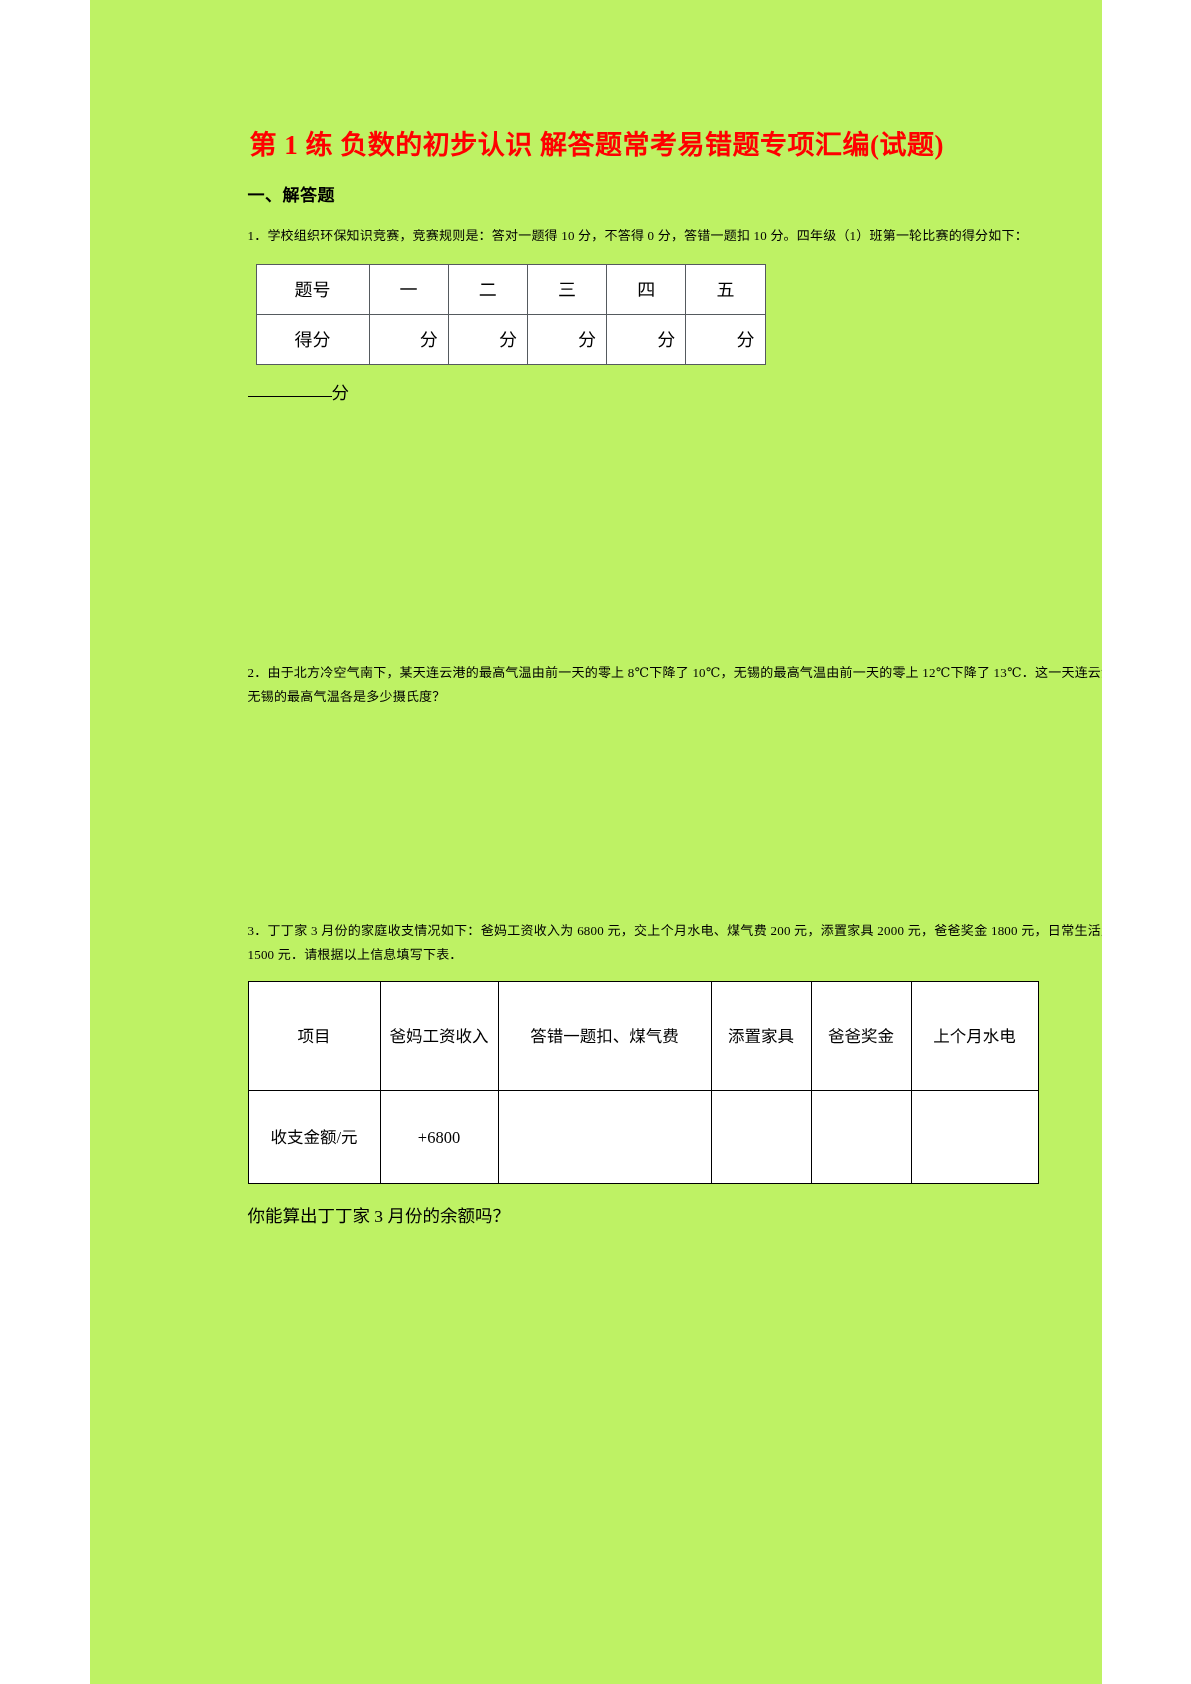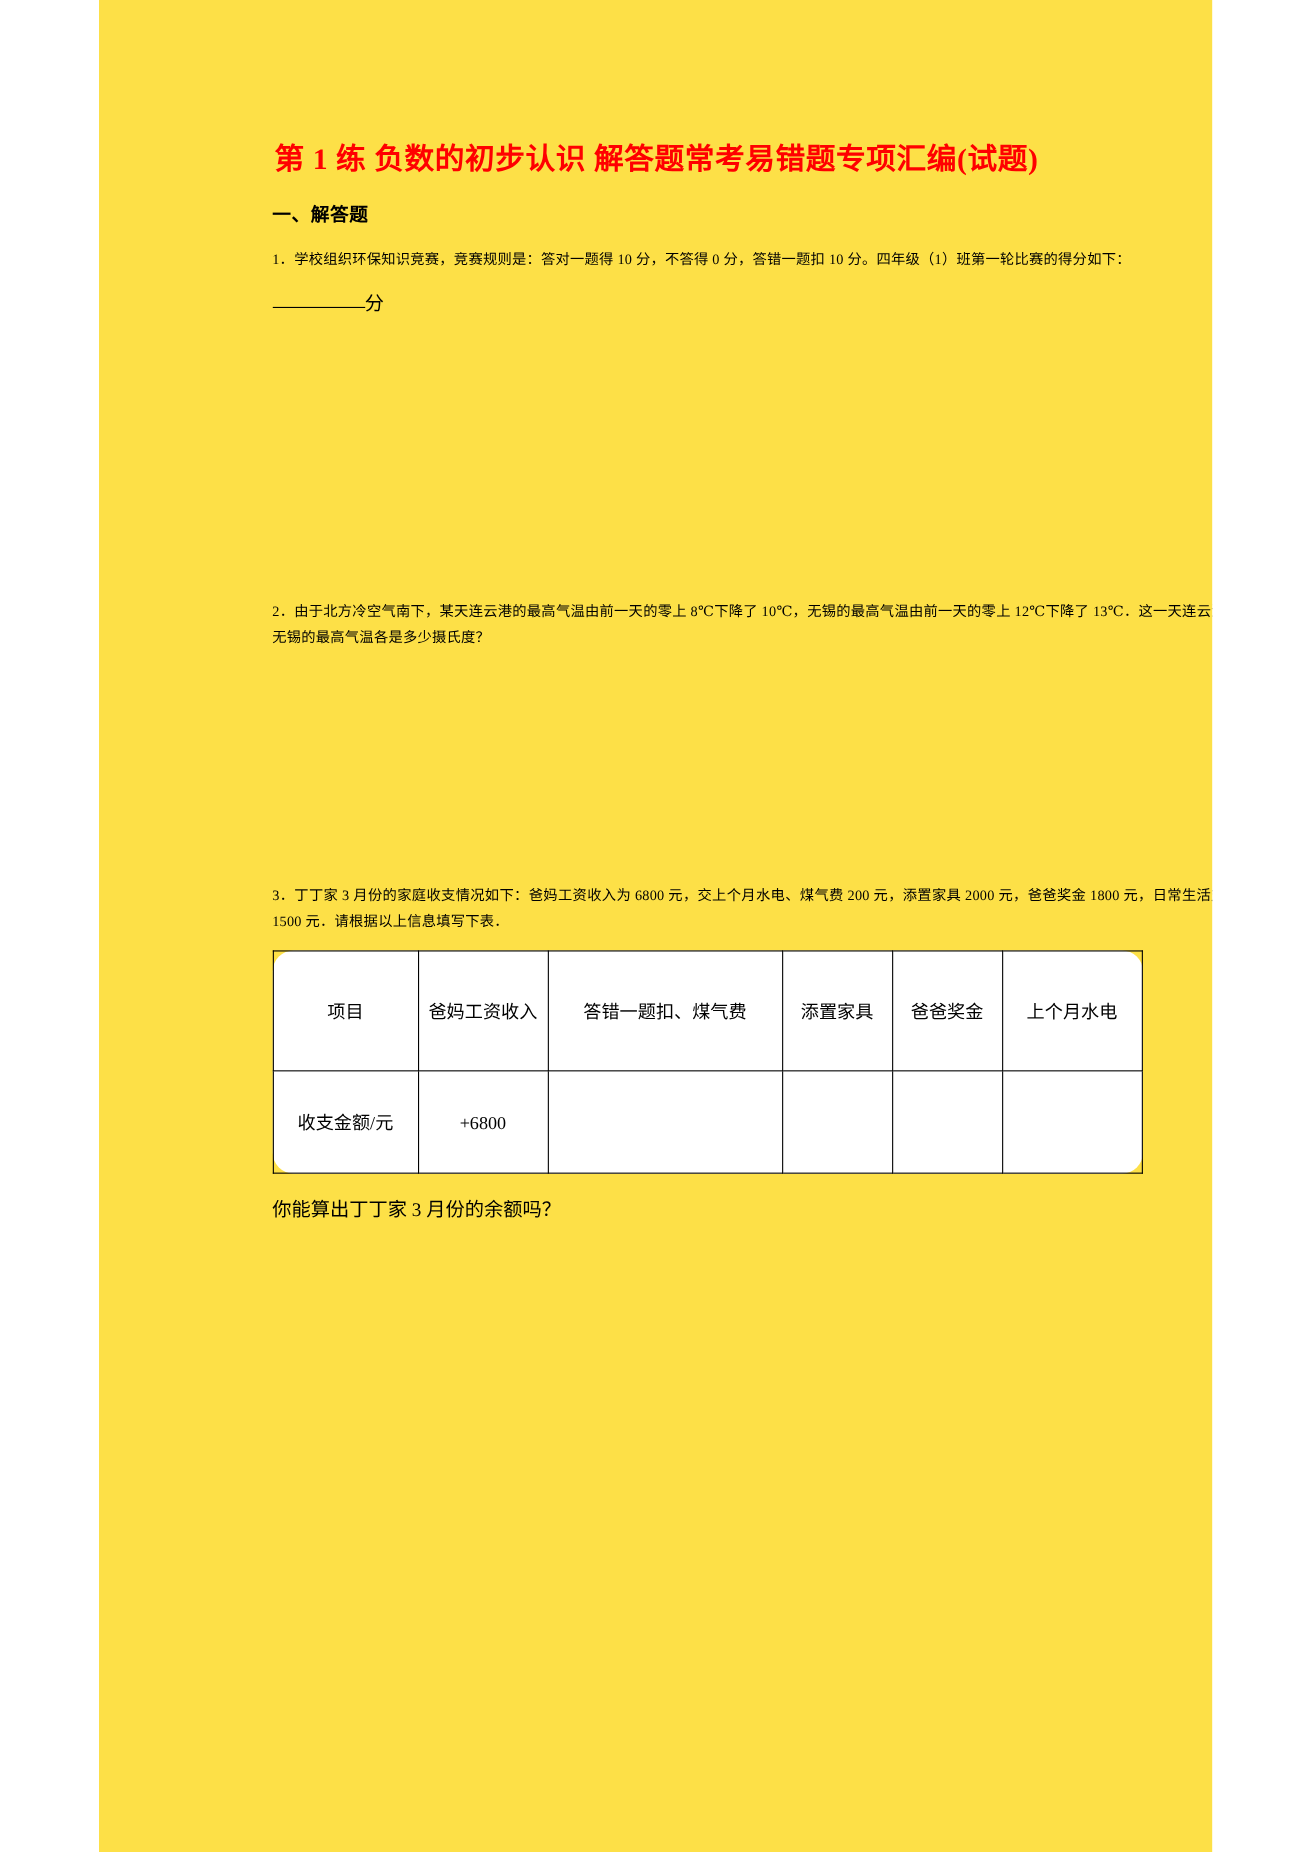--- a/index.html
+++ b/index.html
@@ -11,21 +11,21 @@
   body {
     font-family: "Liberation Serif", "DejaVu Serif", serif;
     color: #000000;
     -webkit-font-smoothing: antialiased;
   }
   .page {
     position: relative;
     width: 1012px;
     height: 1684px;
     margin: 0 auto;
-    background: #fde047;
+    background: #bef264;
     overflow: hidden;
     box-sizing: border-box;
     text-decoration: underline;
   }
   .content {
     position: absolute;
     left: 158px;
     top: 128px;
     width: 880px;
   }
@@ -108,21 +108,20 @@
   }
   .score-table .c-unit {
     text-align: right;
   }
 
   
   .budget-table {
     margin: 14px 0 0 0;
     width: 790px;
     table-layout: fixed;
-    border-radius: 19px;
   }
   .budget-table td {
     border: 1.4px solid #000;
     padding: 6px 8px;
     text-align: center;
     vertical-align: middle;
     font-size: 16.5px;
     line-height: 31px;
   }
   .budget-table .r-head td { height: 96px; }
@@ -146,20 +145,40 @@
 <div class="page">
   <div class="content">
 
     <h1 class="doc-title">第 1 练  负数的初步认识  解答题常考易错题专项汇编(试题)</h1>
 
     <h2 class="section-heading">一、解答题</h2>
 
     <div class="q-block">
       <p class="q-text">1．学校组织环保知识竞赛，竞赛规则是：答对一题得 10 分，不答得 0 分，答错一题扣 10 分。四年级（1）班第一轮比赛的得分如下：</p>
 
+      <table class="score-table">
+        <tbody>
+          <tr>
+            <td class="c-label">题号</td>
+            <td class="c-num">一</td>
+            <td class="c-num">二</td>
+            <td class="c-num">三</td>
+            <td class="c-num">四</td>
+            <td class="c-num">五</td>
+          </tr>
+          <tr>
+            <td class="c-label">得分</td>
+            <td class="c-unit">分</td>
+            <td class="c-unit">分</td>
+            <td class="c-unit">分</td>
+            <td class="c-unit">分</td>
+            <td class="c-unit">分</td>
+          </tr>
+        </tbody>
+      </table>
 
       <p class="blank-line">
         <span class="rule"></span><span>分</span>
       </p>
     </div>
 
     <div class="spacer-lg"></div>
 
     <div class="q-block">
       <p class="q-text">2．由于北方冷空气南下，某天连云港的最高气温由前一天的零上 8℃下降了 10℃，无锡的最高气温由前一天的零上 12℃下降了 13℃．这一天连云港、无锡的最高气温各是多少摄氏度？</p>

